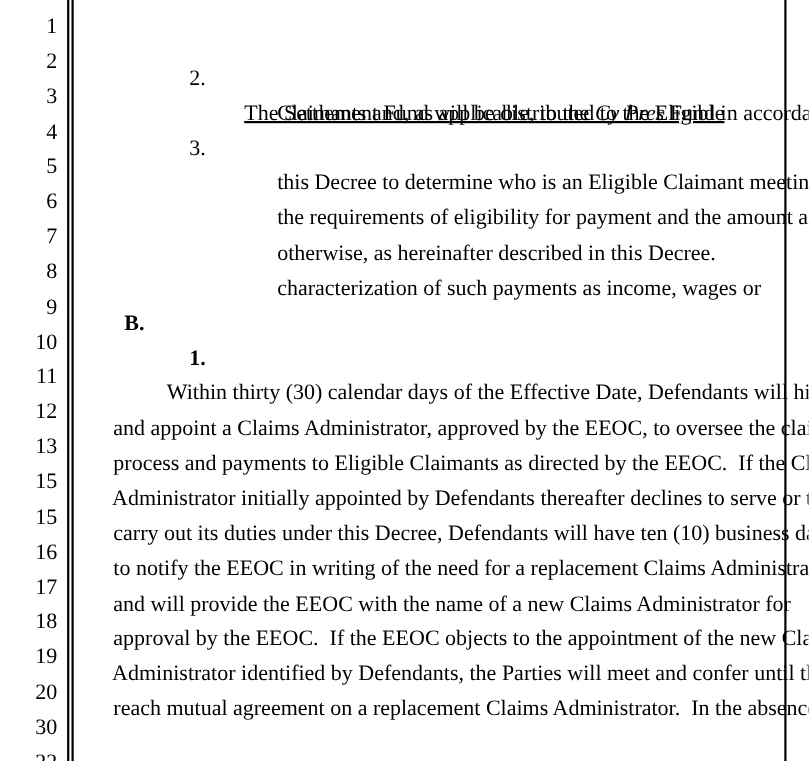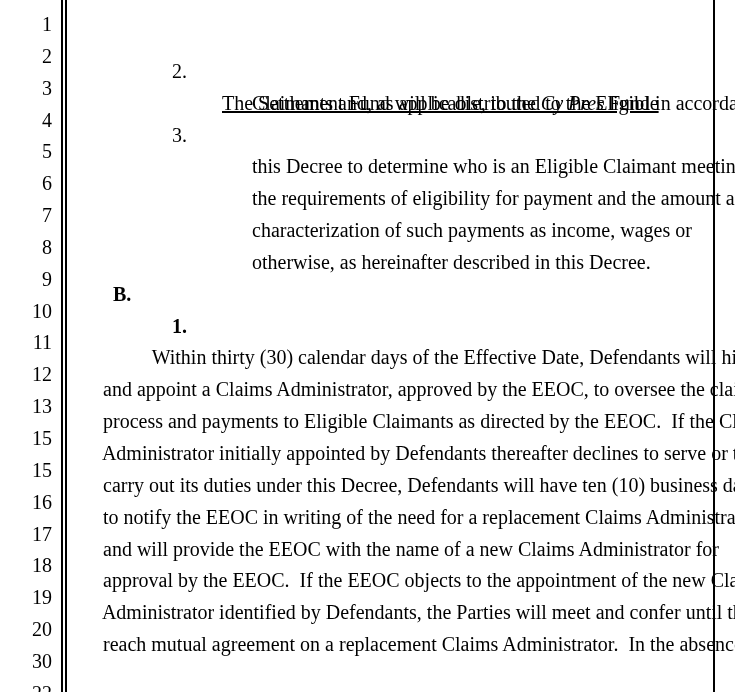--- a/index.html
+++ b/index.html
@@ -120,25 +120,25 @@
 
     <div class="row r-list-cont">
       <span>this Decree to determine who is an Eligible Claimant meeting</span>
     </div>
 
     <div class="row r-list-cont">
       <span>the requirements of eligibility for payment and the amount and</span>
     </div>
 
     <div class="row r-list-cont">
-      <span>characterization of such payments as income, wages or</span>
+      <span>otherwise, as hereinafter described in this Decree.</span>
     </div>
 
     <div class="row r-list-cont">
-      <span>otherwise, as hereinafter described in this Decree.</span>
+      <span>characterization of such payments as income, wages or</span>
     </div>
 
     <div class="row r-sec">
       <span class="marker">B.</span>
     </div>
 
     <div class="row r-sub">
       <span class="marker">1.</span>
     </div>
 

